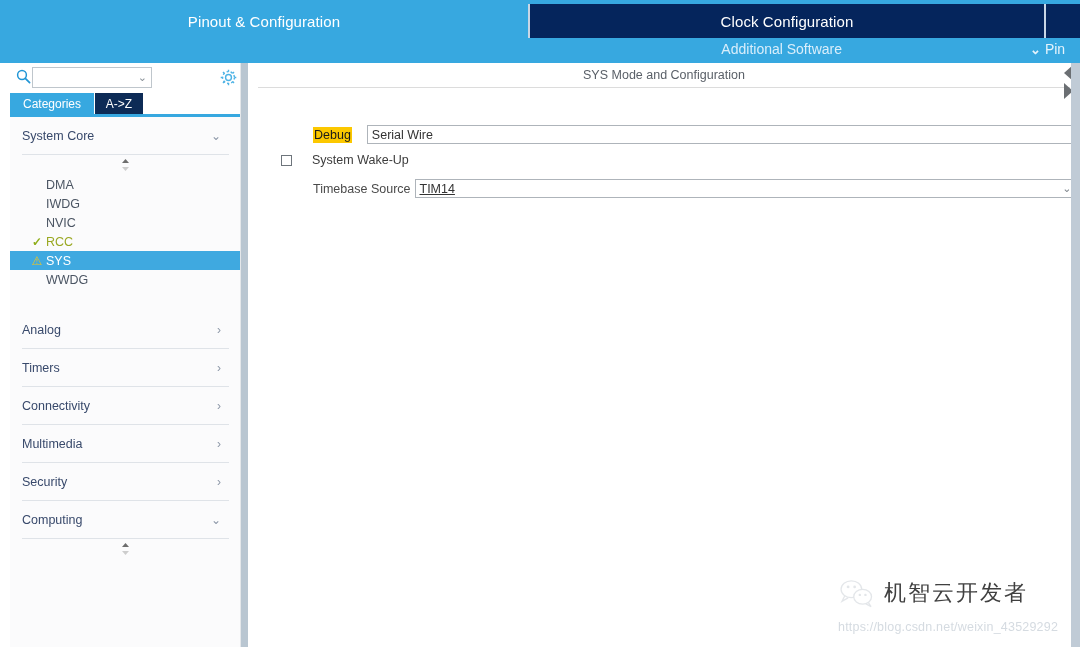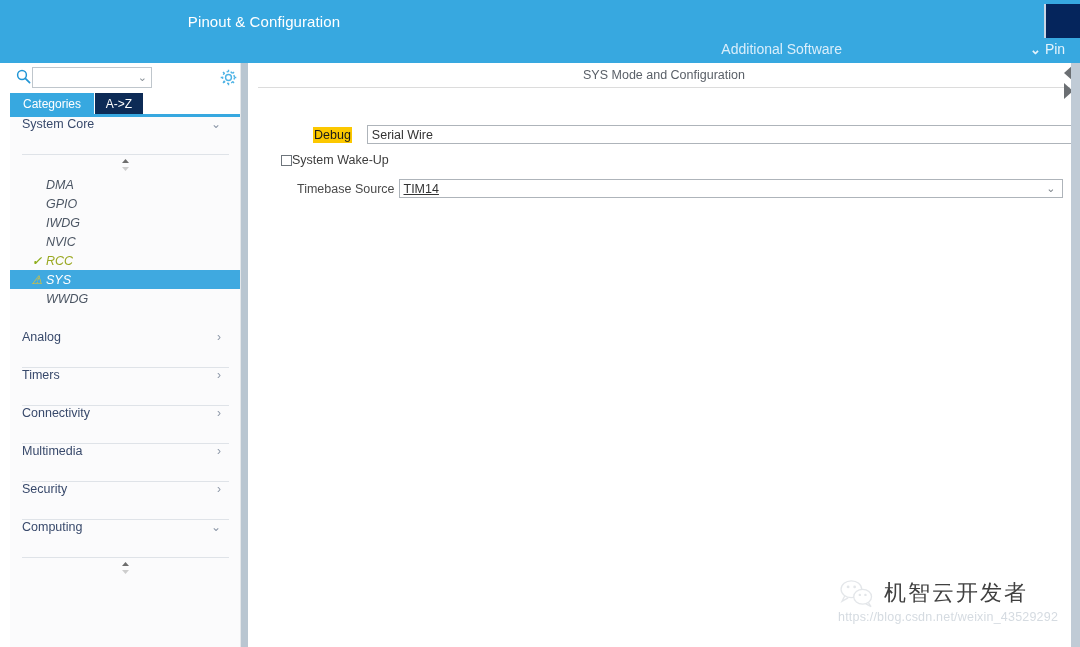--- a/index.html
+++ b/index.html
@@ -187,21 +187,21 @@
     height: 530px;
     background: #fbfbfc;
     overflow: hidden;
   }
 
   .cat-group-header {
     position: relative;
     height: 38px;
     margin: 0 12px;
     display: flex;
-    align-items: flex-start;
+    align-items: center;
     border-bottom: 1px solid #dfe3e8;
     cursor: default;
   }
   .cat-group-header .label {
     font-size: 12.5px;
     color: #38496b;
   }
   .cat-group-header .chev {
     position: absolute;
     right: 8px;
@@ -227,21 +227,20 @@
   }
 
   .item-row {
     height: 19px;
     display: flex;
     align-items: center;
     padding-left: 36px;
     font-size: 12.5px;
     color: #4b5563;
     position: relative;
-    font-style: italic;
   }
   .item-row .glyph {
     position: absolute;
     left: 20px;
     width: 14px;
     text-align: center;
     font-size: 12px;
     line-height: 1;
   }
   .item-row.selected {
@@ -331,21 +330,21 @@
     right: 6px;
     color: #7f868d;
     font-size: 11px;
     line-height: 1;
   }
 
   .checkbox-row {
     position: absolute;
     display: flex;
     align-items: center;
-    gap: 0;
+    gap: 20px;
   }
   .checkbox-box {
     width: 11px; height: 11px;
     border: 1px solid #6e757c;
     background: #ffffff;
   }
   .checkbox-label {
     font-size: 12.5px;
     color: #3c3c3c;
   }
@@ -393,35 +392,38 @@
     gap: 8px;
   }
   .wm-icon { width: 38px; height: 30px; opacity: 0.45; }
   .wm-text {
     font-size: 22px;
     color: #404040;
     letter-spacing: 2px;
     font-family: "DejaVu Sans", sans-serif;
   }
   .wm-url {
-    margin-top: 2px;
+    margin-top: 12px;
     font-size: 12.5px;
     color: #d5dbe1;
     letter-spacing: 0.2px;
     white-space: nowrap;
   }
 </style>
 </head>
 <body>
 
 <div id="app">
 
   <div class="tabbar">
     <div class="tab tab-1 tab-active">
       <span>Pinout &amp; Configuration</span>
+    </div>
+    <div class="tab tab-2 tab-inactive">
+      <span>Clock Configuration</span>
     </div>
     <div class="tab tab-3 tab-inactive">
       <span></span>
     </div>
   </div>
 
   <div class="subbar">
     <div class="subbar-additional">
       <span>Additional Software</span>
     </div>
@@ -481,24 +483,20 @@
           </svg>
         </span>
       </div>
 
       <div class="item-row">
         <span class="glyph"></span>
         <span>DMA</span>
       </div>
       <div class="item-row">
         <span class="glyph"></span>
-        <span>GPIO</span>
-      </div>
-      <div class="item-row">
-        <span class="glyph"></span>
         <span>IWDG</span>
       </div>
       <div class="item-row">
         <span class="glyph"></span>
         <span>NVIC</span>
       </div>
       <div class="item-row checked">
         <span class="glyph check">✓</span>
         <span>RCC</span>
       </div>
@@ -571,21 +569,21 @@
           <span>Serial Wire</span>
           <span class="chev">⌄</span>
         </div>
       </div>
 
       <div class="checkbox-row" style="left:33px; top:38px;">
         <span class="checkbox-box"></span>
         <span class="checkbox-label">System Wake-Up</span>
       </div>
 
-      <div class="field-row" style="left:10px; top:64px;">
+      <div class="field-row" style="left:26px; top:64px;">
         <span class="field-label">Timebase Source</span>
         <div class="combo" style="width:664px; margin-left:4px;text-decoration:underline;">
           <span>TIM14</span>
           <span class="chev">⌄</span>
         </div>
       </div>
 
     </div>
   </div>
 

